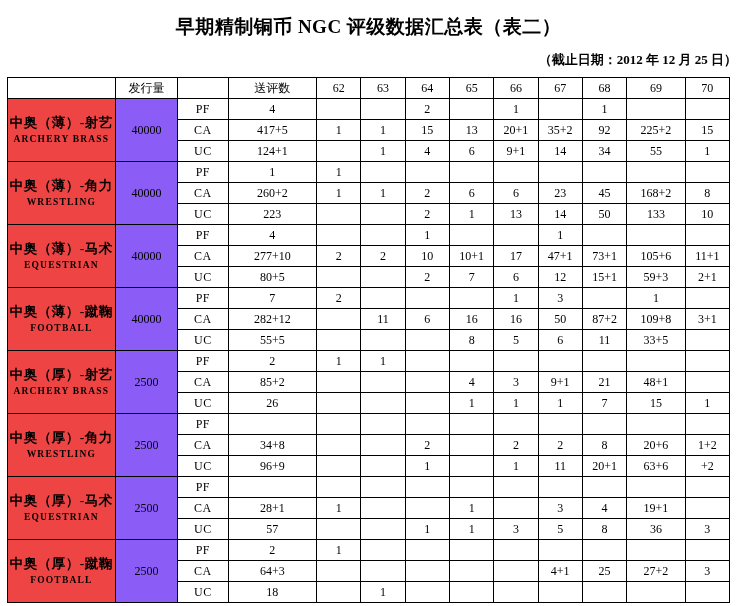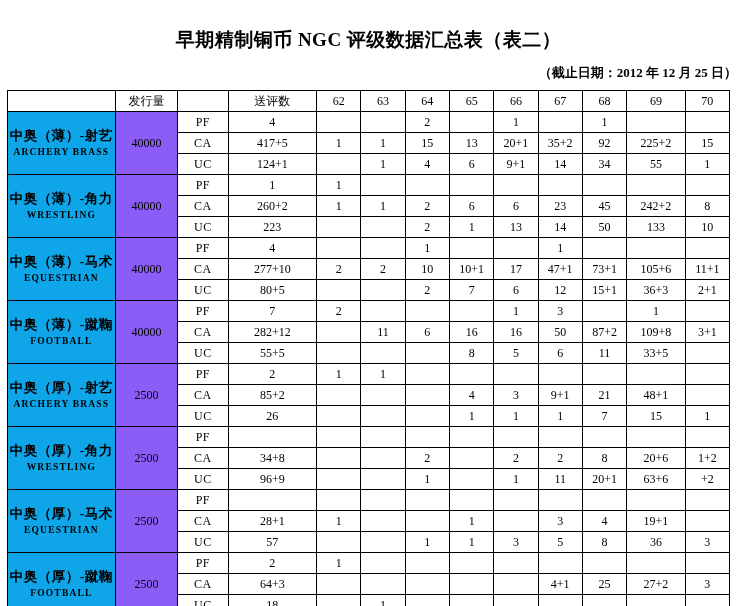--- a/index.html
+++ b/index.html
@@ -18,21 +18,21 @@
     width: 737px;
     height: 606px;
     position: relative;
     box-sizing: border-box;
   }
   .title {
     text-align: center;
     font-size: 19px;
     font-weight: bold;
     letter-spacing: 0.5px;
-    padding-top: 27px;
+    padding-top: 14px;
   }
   .subtitle {
     text-align: right;
     font-size: 13px;
     font-weight: bold;
     padding-top: 11px;
     padding-bottom: 8px;
   }
   table.grid {
     border-collapse: collapse;
@@ -50,21 +50,21 @@
     font-weight: normal;
     font-family: "Liberation Serif", serif;
   }
   thead td {
     font-weight: bold;
     font-size: 13px;
     height: 24px;
     background: #ffffff;
   }
   td.namecell {
-    background: #0ea5e9;
+    background: #ef4444;
     padding: 2px 2px;
     line-height: 1.25;
   }
   .name-cn {
     font-size: 13.5px;
     font-weight: bold;
     display: block;
     letter-spacing: 0.5px;
   }
   .name-en {
@@ -201,21 +201,21 @@
         <tr>
           <td class="gradecell">CA</td>
           <td class="total">260+2</td>
           <td>1</td>
           <td>1</td>
           <td>2</td>
           <td>6</td>
           <td>6</td>
           <td>23</td>
           <td>45</td>
-          <td>242+2</td>
+          <td>168+2</td>
           <td>8</td>
         </tr>
         <tr>
           <td class="gradecell">UC</td>
           <td class="total">223</td>
           <td></td>
           <td></td>
           <td>2</td>
           <td>1</td>
           <td>13</td>
@@ -258,21 +258,21 @@
         <tr>
           <td class="gradecell">UC</td>
           <td class="total">80+5</td>
           <td></td>
           <td></td>
           <td>2</td>
           <td>7</td>
           <td>6</td>
           <td>12</td>
           <td>15+1</td>
-          <td>36+3</td>
+          <td>59+3</td>
           <td>2+1</td>
         </tr>
         <tr>
           <td class="namecell" rowspan="3">
             <span class="name-cn">中奥（薄）-蹴鞠</span>
             <span class="name-en">FOOTBALL</span>
           </td>
           <td class="mintcell" rowspan="3">40000</td>
           <td class="gradecell">PF</td>
           <td class="total">7</td>

